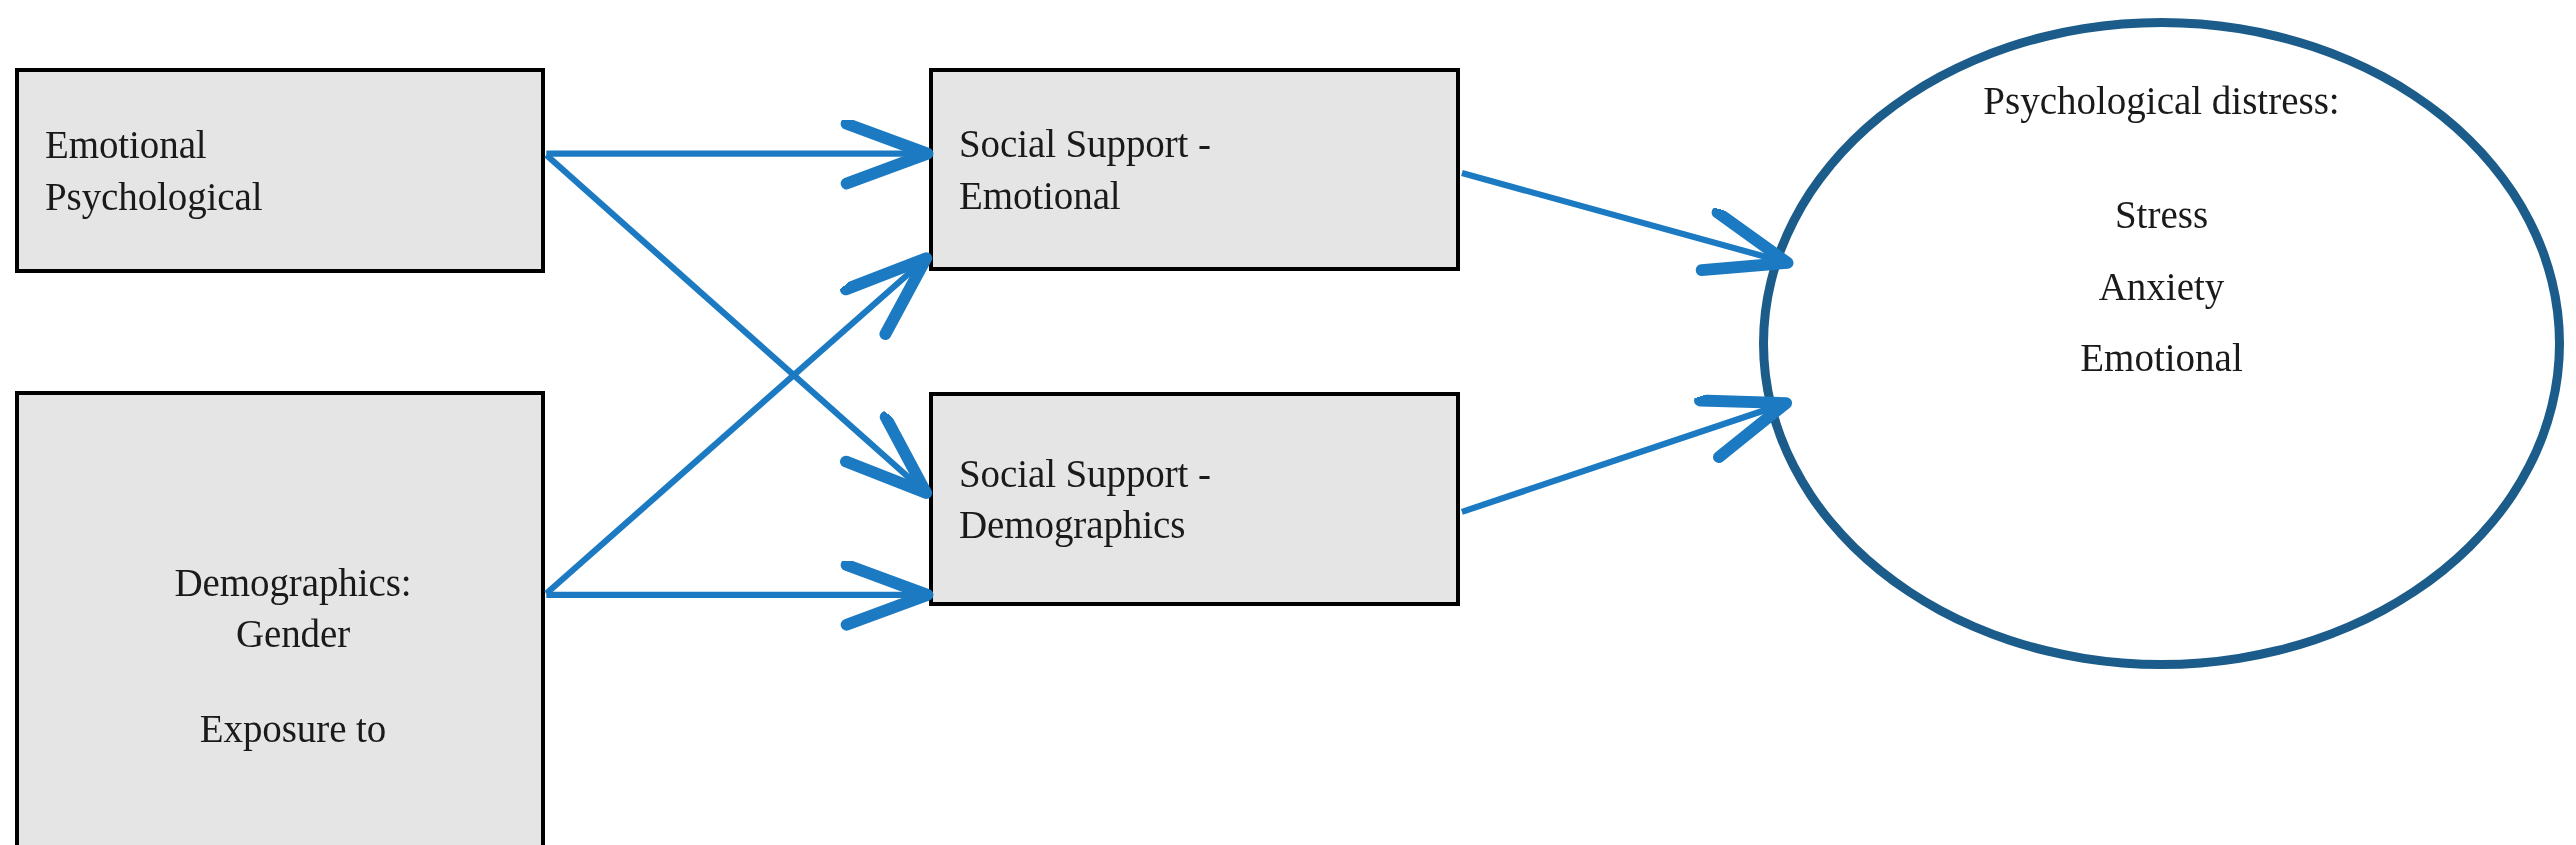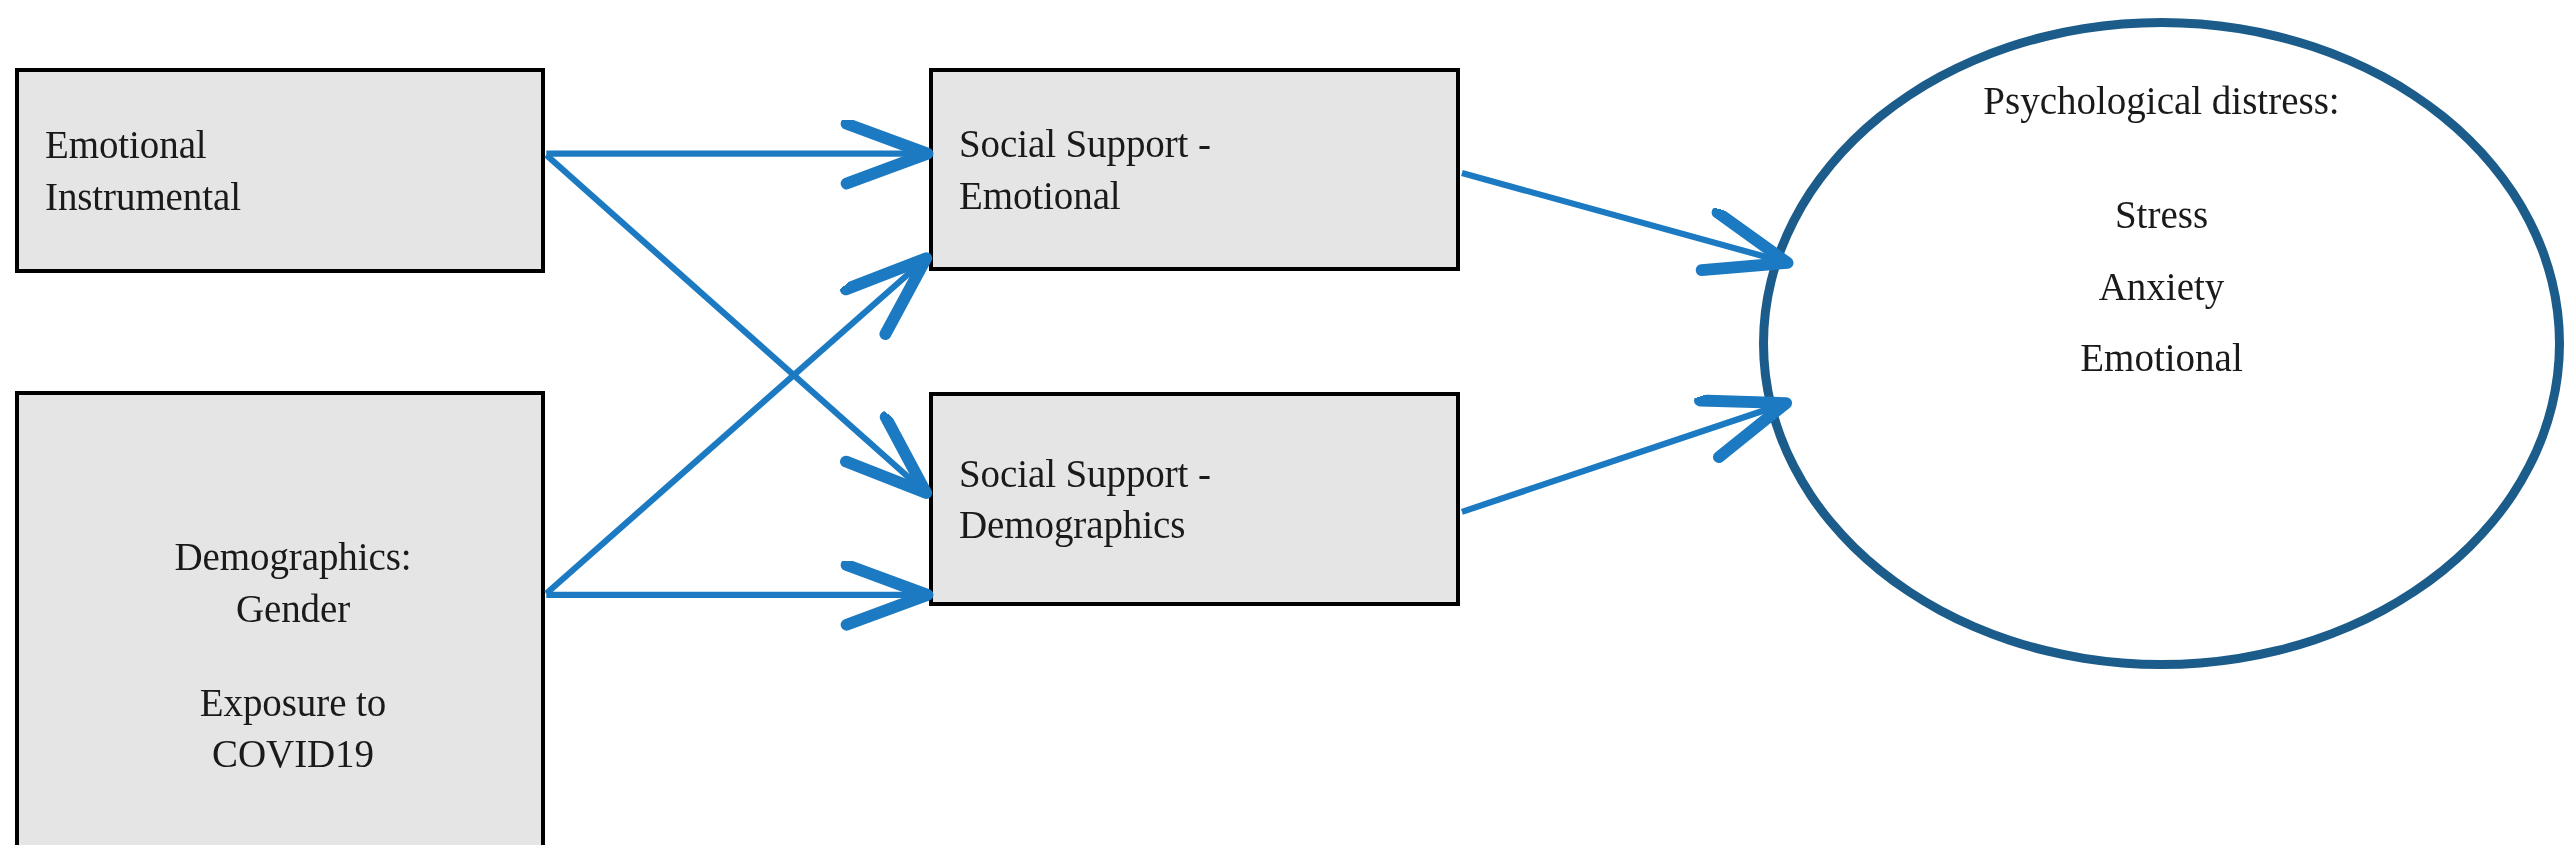--- a/index.html
+++ b/index.html
@@ -115,29 +115,28 @@
 
     <line x1="790" y1="860" x2="1334" y2="860" stroke="#1B7AC2" stroke-width="9" marker-end="url(#ah)"></line>
 
     <line x1="2114" y1="250" x2="2578" y2="378" stroke="#1B7AC2" stroke-width="9" marker-end="url(#ah)"></line>
 
     <line x1="2114" y1="740" x2="2576" y2="585" stroke="#1B7AC2" stroke-width="9" marker-end="url(#ah)"></line>
   </svg>
 
   <div id="box-emotional-intelligence" class="node-box">
     <div class="line">Emotional</div>
-    <div class="line">Instrumental</div>
+    <div class="line">Psychological</div>
   </div>
 
   <div id="box-demographics" class="node-box">
     <div class="line">Demographics:</div>
     <div class="line">Gender</div>
     <div class="spacer"></div>
     <div class="line">Exposure to</div>
-    <div class="line">COVID19</div>
   </div>
 
   <div id="box-social-support-emotional" class="node-box">
     <div class="line">Social Support -</div>
     <div class="line">Emotional</div>
   </div>
 
   <div id="box-social-support-instrumental" class="node-box">
     <div class="line">Social Support -</div>
     <div class="line">Demographics</div>

